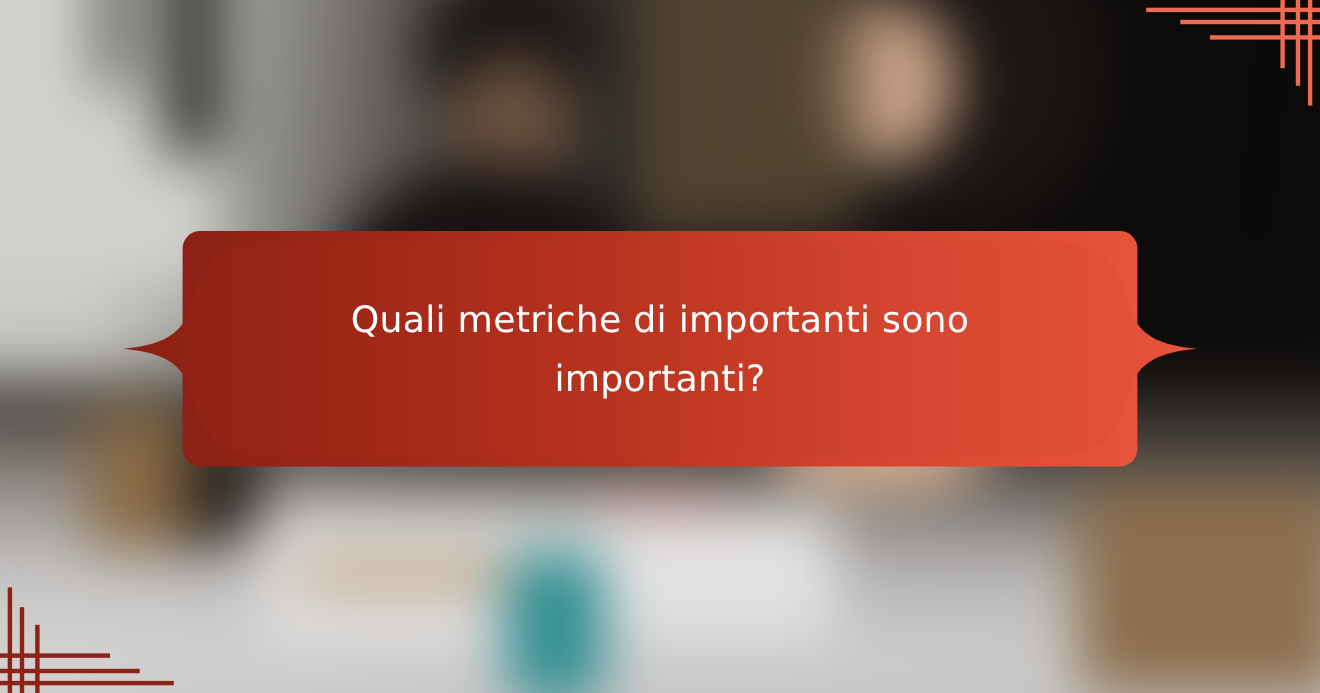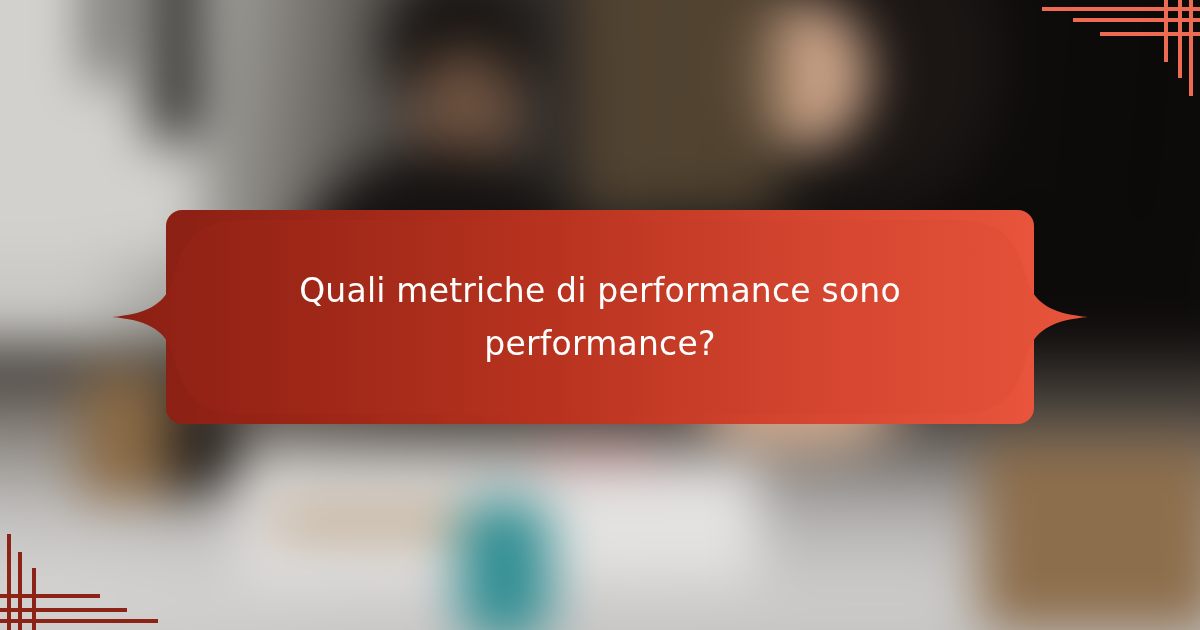--- a/index.html
+++ b/index.html
@@ -203,18 +203,18 @@
                c -6,20 -10,36 -24,48
                c -12,10 -28,14 -52,14
                H 140
                c -24,0 -40,-4 -52,-14
                c -14,-12 -18,-28 -24,-48
                c -8,-24 -28,-32 -60,-35
                Z" fill="url(#ribbonGrad)"></path>
     </svg>
 
     <div class="badge-text">
-      <div class="line">Quali metriche di performance sono</div>
-      <div class="line">performance?</div>
+      <div class="line">Quali metriche di importanti sono</div>
+      <div class="line">importanti?</div>
     </div>
   </div>
 
 </div>
 
 </body></html>

